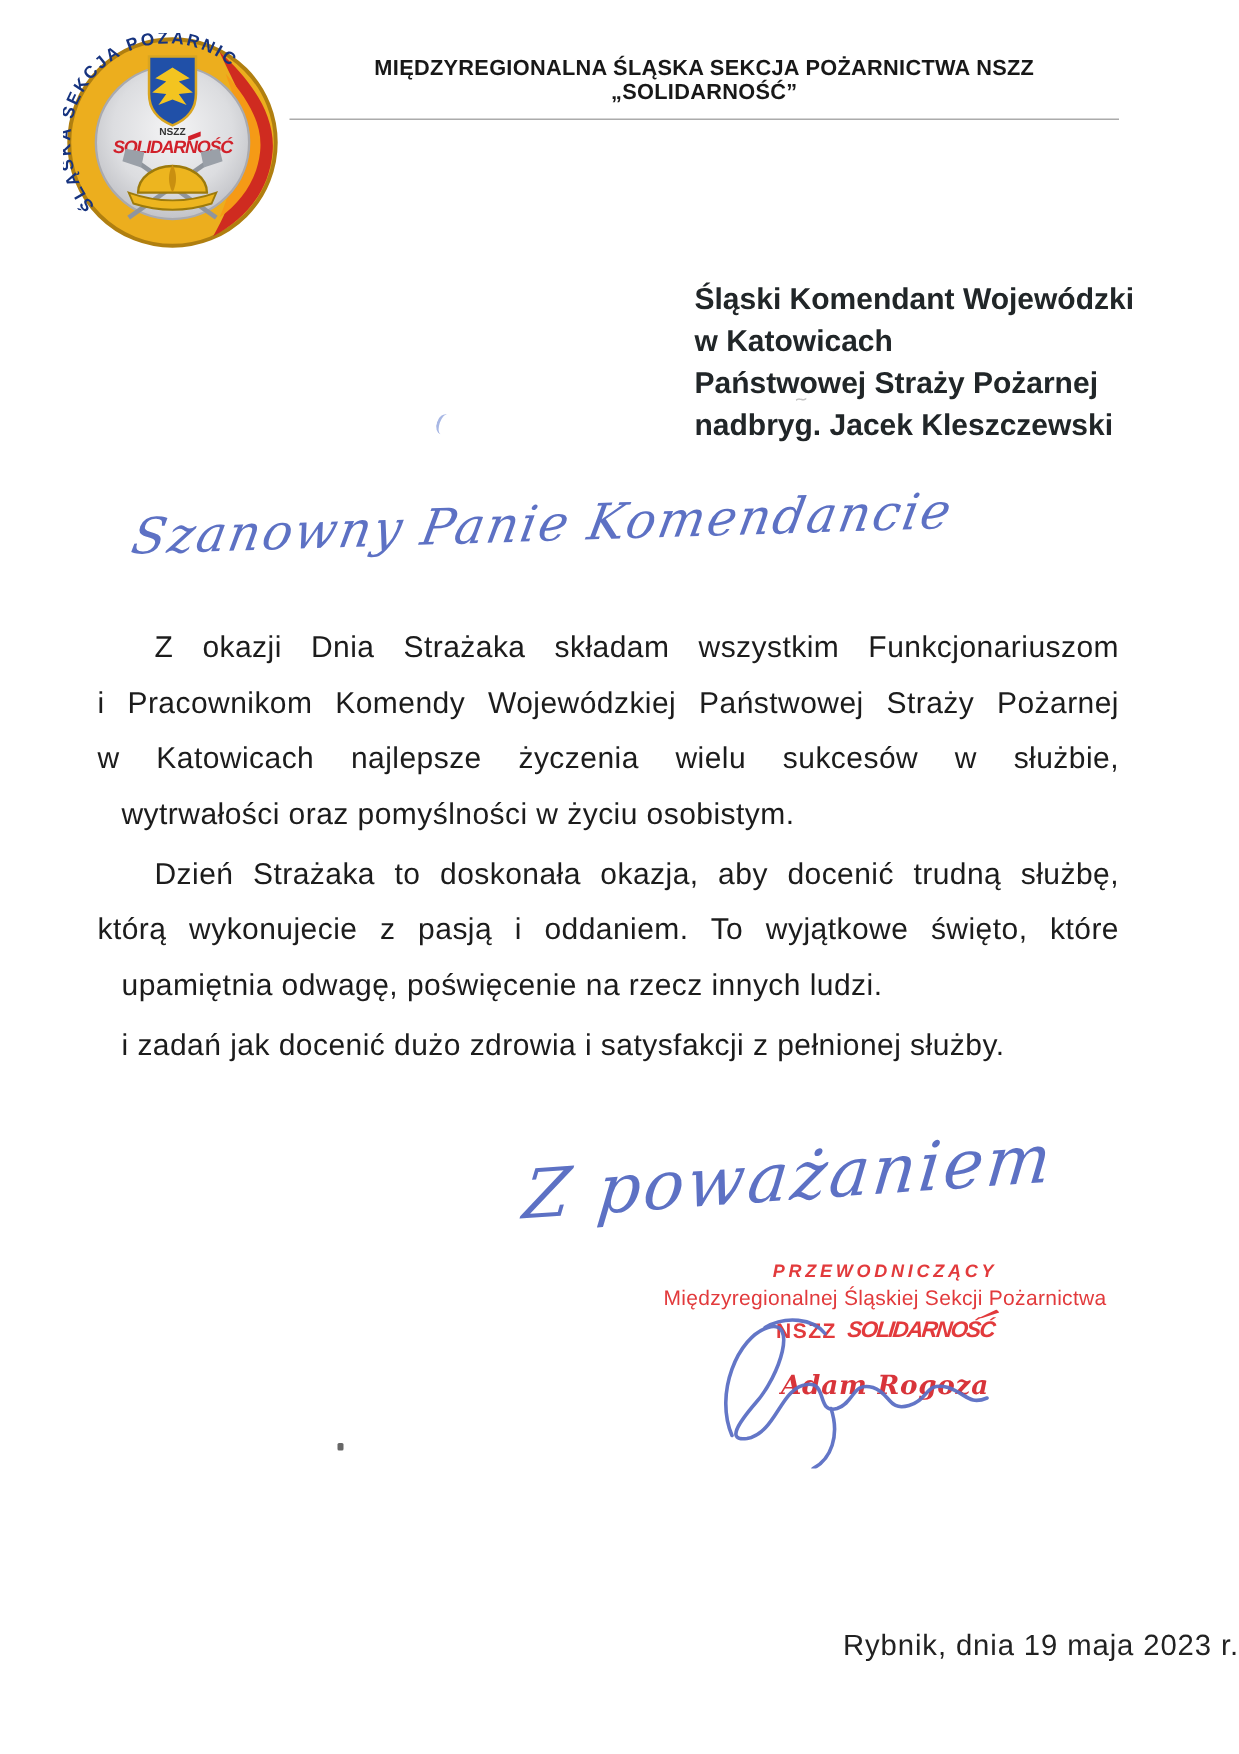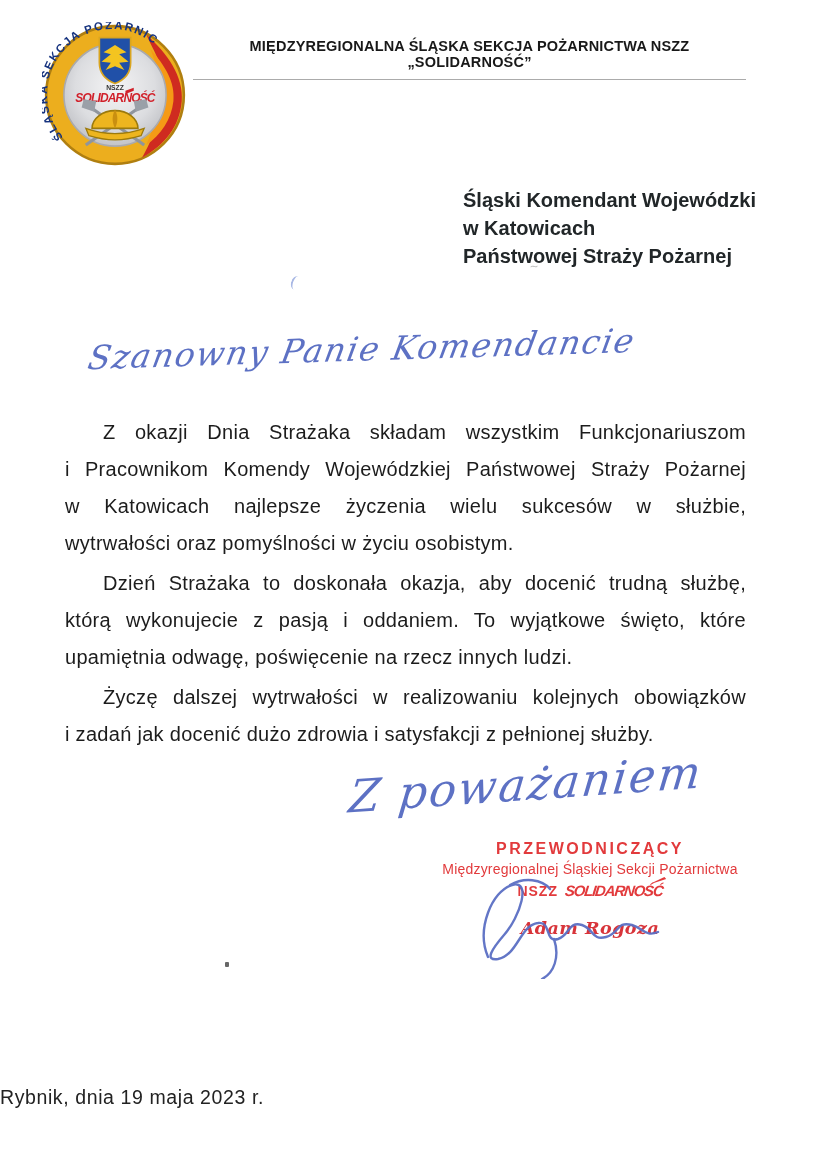--- a/index.html
+++ b/index.html
@@ -40,46 +40,46 @@
   
   .body-text{
     position:absolute;left:65px;top:414px;width:681px;
     font-size:20px;color:#1c1c1c;
   }
   .bl{
     height:37px;line-height:37px;text-align:justify;text-align-last:justify;
     letter-spacing:.3px;
   }
   .bl-indent{padding-left:38px;}
-  .bl-last{text-align-last:left;}
+  .bl-last{text-align-last:left;margin-left:16px;}
   .par-gap{height:3px;}
   
   .stamp{
     position:absolute;left:440px;top:841px;width:300px;text-align:center;
     color:#e23a3c;line-height:1;
   }
-  .stamp-title{font-size:16px;font-weight:bold;letter-spacing:2.5px;}
+  .stamp-title{font-size:12px;font-weight:bold;letter-spacing:2.5px;font-style:italic;}
   .stamp-org{font-size:14px;font-weight:normal;margin-top:5px;letter-spacing:.2px;}
   .stamp-union{
     font-size:14px;font-weight:bold;margin-top:7px;letter-spacing:1px;
     display:flex;align-items:center;justify-content:center;gap:7px;
   }
   .solidarity-mark{
     font-weight:800;font-style:italic;letter-spacing:-1.2px;
     transform:skewX(-6deg);display:inline-block;position:relative;font-size:15px;
   }
   .flag{position:absolute;right:-2px;top:-6px;width:14px;height:6px;display:inline-block;}
   .stamp-signer{
     margin-top:22px;font-family:"DejaVu Serif",serif;font-style:italic;
     font-weight:bold;font-size:17.5px;color:#d8343a;letter-spacing:.5px;
   }
   .signature-svg{position:absolute;left:18px;top:28px;pointer-events:none;}
   
   .dateline{
-    position:absolute;left:0;top:1086px;width:826px;text-align:left;
+    position:absolute;left:0;top:1086px;width:826px;text-align:right;
     font-size:19.5px;letter-spacing:.6px;color:#222;
   }
   
   .art-blue{
     position:absolute;left:291px;top:276px;width:8px;height:14px;
     border-left:2px solid #8ba0dc;border-radius:60% 0 0 60%;
     transform:rotate(18deg);opacity:.75;
   }
   .art-grey{
     position:absolute;left:530px;top:258px;color:#b3b3b3;font-size:14px;
@@ -143,39 +143,39 @@
     </svg>
   </div>
 
   <div class="org-name">MIĘDZYREGIONALNA ŚLĄSKA SEKCJA POŻARNICTWA NSZZ „SOLIDARNOŚĆ”</div>
   <div class="header-rule"></div>
 
   <div class="recipient">
     <div>Śląski Komendant Wojewódzki</div>
     <div>w Katowicach</div>
     <div>Państwowej Straży Pożarnej</div>
+    <div>nadbryg. Jacek Kleszczewski</div>
   </div>
 
   <div class="art-blue"></div>
   <div class="art-grey">~</div>
   <div class="art-dot"></div>
 
   <div class="hand greeting">Szanowny Panie Komendancie</div>
 
   <div class="body-text">
     <div class="bl bl-indent">Z okazji Dnia Strażaka składam wszystkim Funkcjonariuszom</div>
     <div class="bl">i Pracownikom Komendy Wojewódzkiej Państwowej Straży Pożarnej</div>
     <div class="bl">w Katowicach najlepsze życzenia wielu sukcesów w służbie,</div>
     <div class="bl bl-last">wytrwałości oraz pomyślności w życiu osobistym.</div>
     <div class="par-gap"></div>
     <div class="bl bl-indent">Dzień Strażaka to doskonała okazja, aby docenić trudną służbę,</div>
     <div class="bl">którą wykonujecie z pasją i oddaniem. To wyjątkowe święto, które</div>
     <div class="bl bl-last">upamiętnia odwagę, poświęcenie na rzecz innych ludzi.</div>
     <div class="par-gap"></div>
-    <div class="bl bl-indent">Życzę dalszej wytrwałości w realizowaniu kolejnych obowiązków</div>
     <div class="bl bl-last">i zadań jak docenić dużo zdrowia i satysfakcji z pełnionej służby.</div>
   </div>
 
   <div class="hand closing">Z poważaniem</div>
 
   <div class="stamp">
     <div class="stamp-title">PRZEWODNICZĄCY</div>
     <div class="stamp-org">Międzyregionalnej Śląskiej Sekcji Pożarnictwa</div>
     <div class="stamp-union">
       <span>NSZZ</span>

